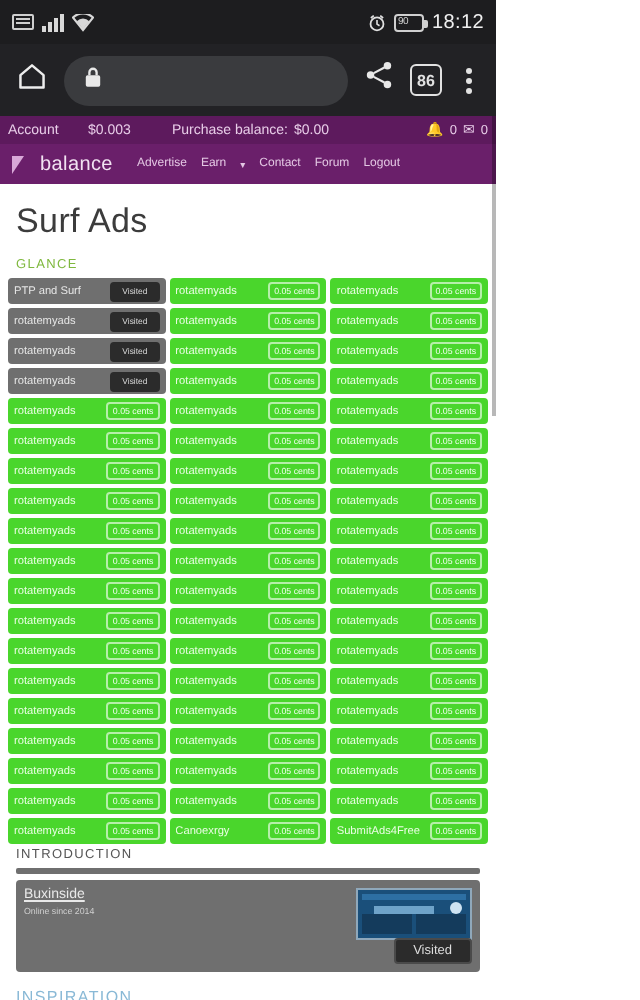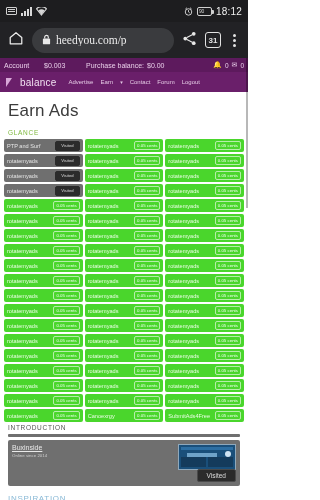--- a/index.html
+++ b/index.html
@@ -190,31 +190,30 @@
           <path d="M2.5 8.5 L9 3 L15.5 8.5 V15.5 H2.5 Z" fill="none" stroke="#ededed" stroke-width="1.4" stroke-linejoin="round"></path>
         </svg>
     </span>
     <div class="omnibox">
       <span>
         <svg width="9" height="11" viewBox="0 0 10 12">
             <rect x="1" y="5" width="8" height="6.4" rx="1" fill="#e9e9e9"></rect>
             <path d="M3 5V3.4a2 2 0 0 1 4 0V5" fill="none" stroke="#e9e9e9" stroke-width="1.3"></path>
           </svg>
       </span>
-      <span class="url">heedyou.com/p</span>
     </div>
     <span>
       <svg width="15" height="15" viewBox="0 0 16 16">
           <circle cx="12.5" cy="3" r="2" fill="#e8e8e8"></circle>
           <circle cx="3.5" cy="8" r="2" fill="#e8e8e8"></circle>
           <circle cx="12.5" cy="13" r="2" fill="#e8e8e8"></circle>
           <path d="M5.2 7 L10.9 4 M5.2 9 L10.9 12" stroke="#e8e8e8" stroke-width="1.2"></path>
         </svg>
     </span>
-    <span class="tabcount">31</span>
+    <span class="tabcount">86</span>
     <span class="kebab">
         <i></i>
         <i></i>
         <i></i>
       </span>
   </div>
 
   <div class="page">
 
     <div class="topbar">
@@ -238,21 +237,21 @@
       <div class="navlinks">
         <a href="#">Advertise</a>
         <a href="#">Earn</a>
           <span class="caret">▾</span>
         <a href="#">Contact</a>
         <a href="#">Forum</a>
         <a href="#">Logout</a>
       </div>
     </div>
 
-    <div class="title">Earn Ads</div>
+    <div class="title">Surf Ads</div>
 
     <div class="section-head">GLANCE</div>
     <div class="adgrid">
         <div class="adrow">
           <div class="adcell gray">
             <span class="nm">PTP and Surf</span>
             <span class="badge">Visited</span>
           </div>
           <div class="adcell green">
             <span class="nm">rotatemyads</span>

